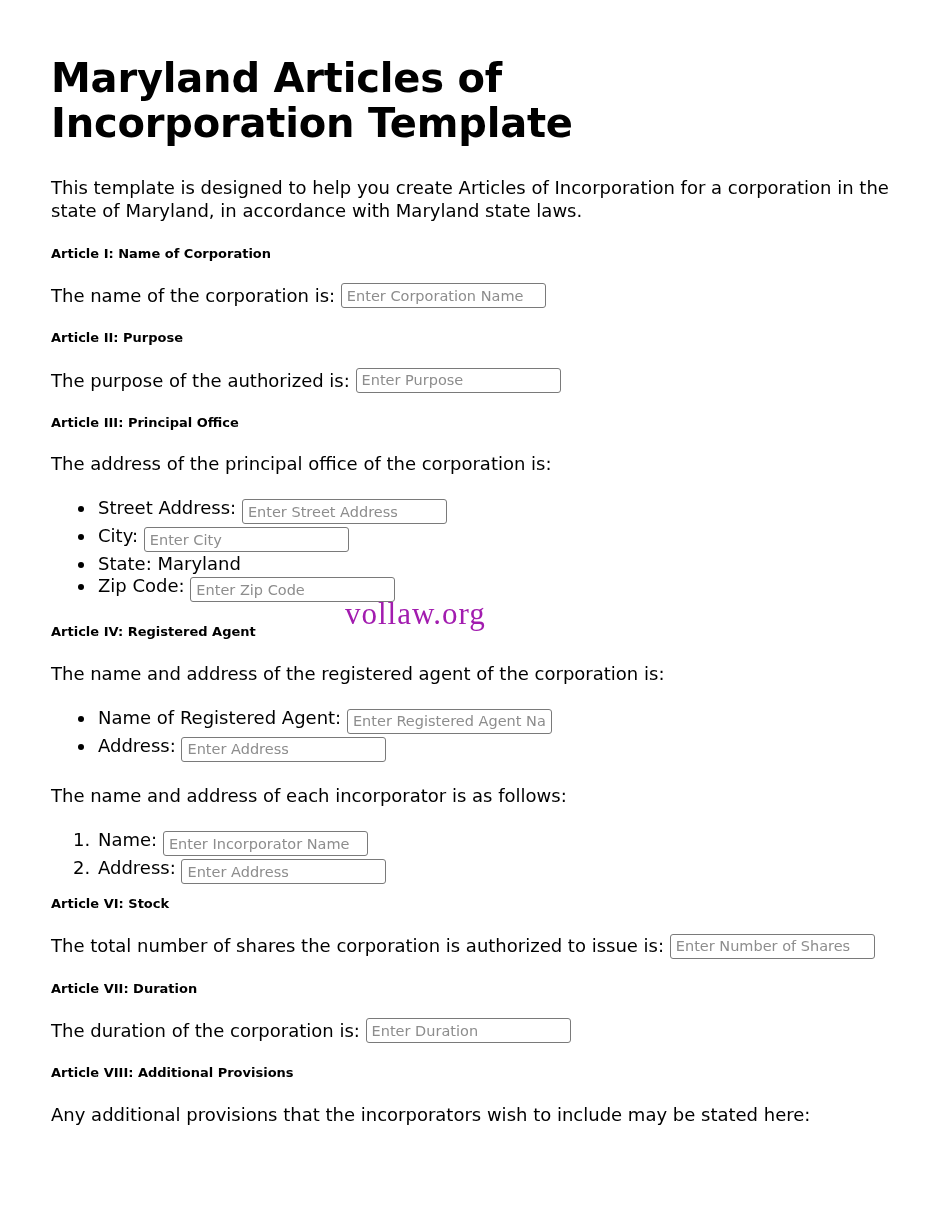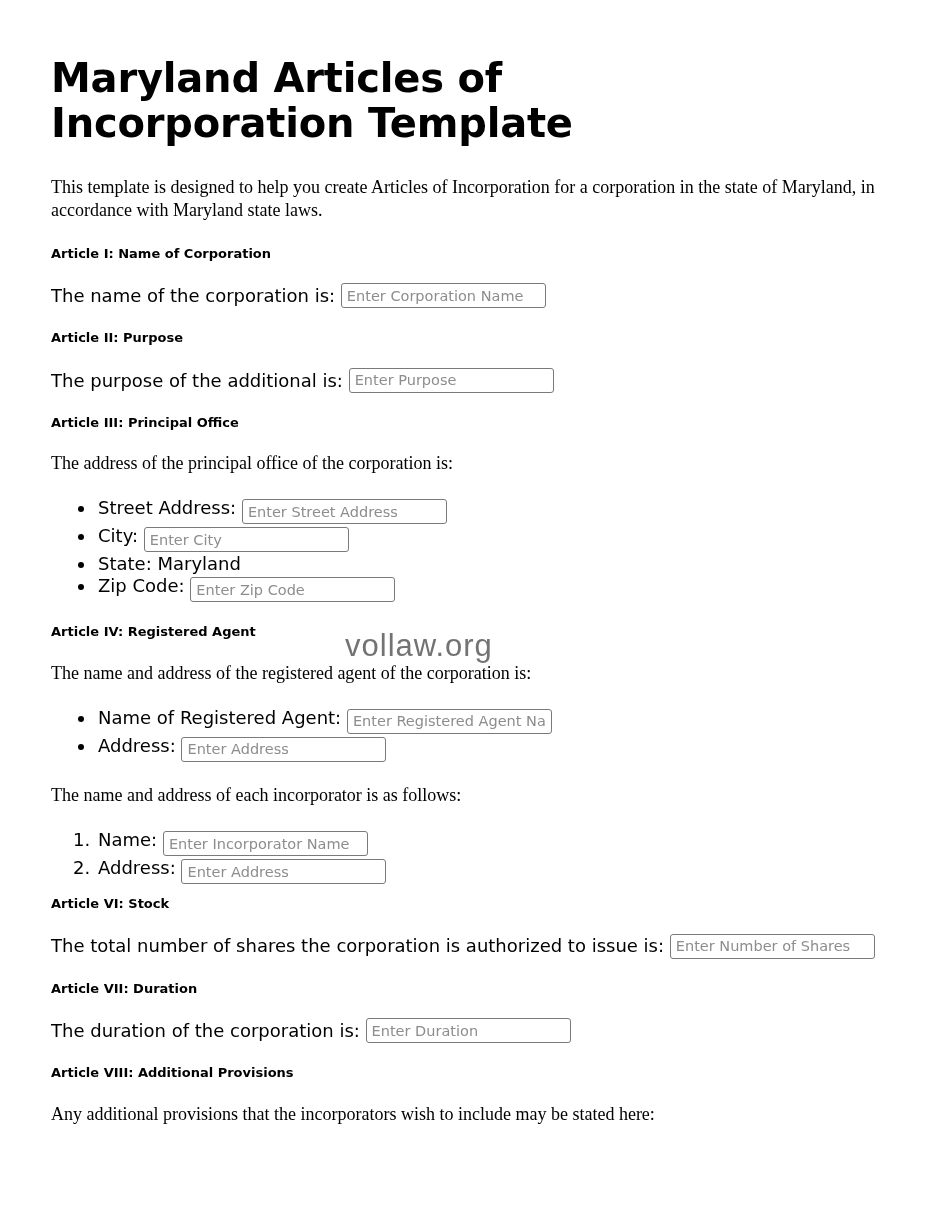--- a/index.html
+++ b/index.html
@@ -32,21 +32,20 @@
     margin: 0 0 30px 0;
     letter-spacing: -0.2px;
     max-width: 760px;
   }
 
   p.body-text {
     font-size: 18px;
     line-height: 1.28;
     margin: 0 0 24px 0;
     max-width: 840px;
-    font-family: Liberation Serif, serif;
   }
 
   h2.article-heading {
     font-size: 13px;
     font-weight: bold;
     line-height: 1.2;
     margin: 0 0 22px 0;
   }
 
   .article-block {
@@ -106,25 +105,25 @@
     display: flex;
     flex-wrap: nowrap;
   }
   .li-inner .label-text {
     white-space: pre;
   }
 
   .watermark {
     position: absolute;
     left: 345px;
-    top: 630px;
-    font-family: Liberation Sans, sans-serif;
+    top: 598px;
+    font-family: Liberation Serif, serif;
     font-size: 31px;
     line-height: 1;
-    color: #737373;
+    color: #a21caf;
     letter-spacing: 1px;
     white-space: nowrap;
     pointer-events: none;
     user-select: none;
   }
 </style>
 </head>
 <body>
 
 <div class="page">
@@ -136,21 +135,21 @@
   <section class="article-block">
     <h2 class="article-heading">Article I: Name of Corporation</h2>
     <div class="line">
       <span class="label-text">The name of the corporation is:</span>&nbsp;<input class="field" type="text" placeholder="Enter Corporation Name" style="">
     </div>
   </section>
 
   <section class="article-block">
     <h2 class="article-heading">Article II: Purpose</h2>
     <div class="line">
-      <span class="label-text">The purpose of the additional is:</span>&nbsp;<input class="field" type="text" placeholder="Enter Purpose" style="">
+      <span class="label-text">The purpose of the authorized is:</span>&nbsp;<input class="field" type="text" placeholder="Enter Purpose" style="">
     </div>
   </section>
 
   <section class="article-block">
     <h2 class="article-heading">Article III: Principal Office</h2>
     <p class="body-text">The address of the principal office of the corporation is:</p>
     <ul class="bullet-list">
       <li>
         <span class="li-inner">
           <span class="label-text">Street Address:</span>&nbsp;<input class="field" type="text" placeholder="Enter Street Address" style="">

